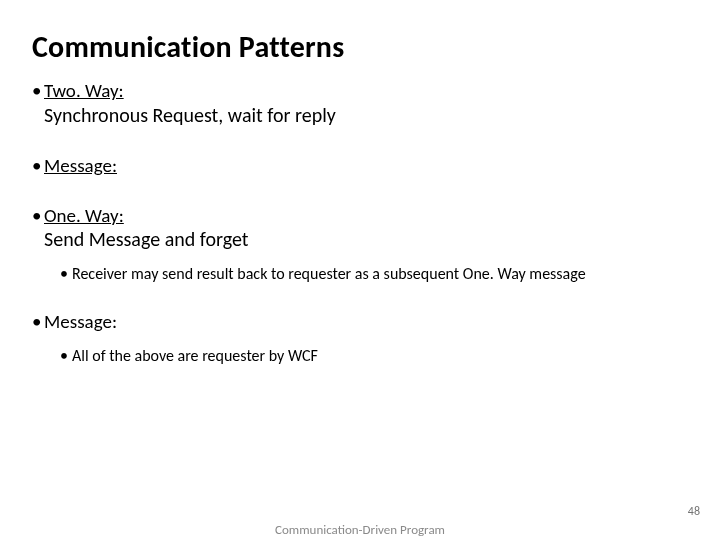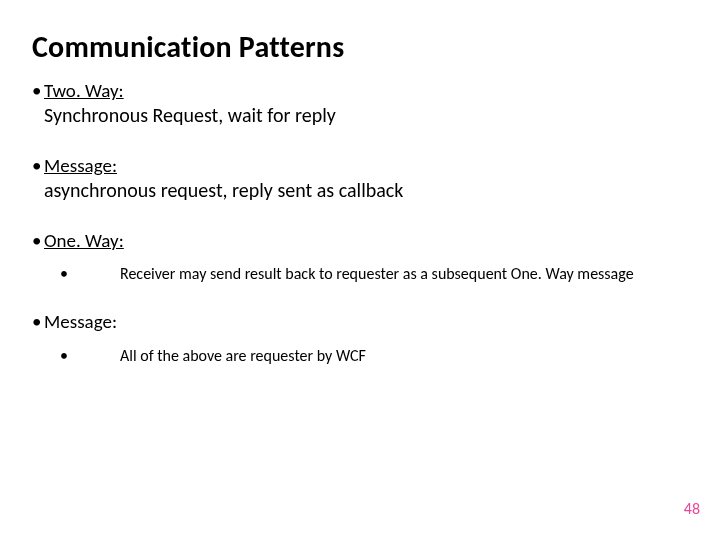--- a/index.html
+++ b/index.html
@@ -8,24 +8,24 @@
   .title { font-size: 30px; font-weight: 700; color: #000; font-family: Calibri, "Segoe UI", Arial, sans-serif; letter-spacing: 0.2px; }
   .body { margin-top: 14px; }
   .l1 { display: flex; align-items: flex-start; margin-top: 12px; font-size: 19px; line-height: 1.25; }
   .bullet1 { width: 12px; flex: 0 0 12px; text-align: left; }
   .l1-text { flex: 1; }
   .l1 .u { text-decoration: underline; }
   .l1-cont { margin-left: 12px; font-size: 20px; line-height: 1.25; }
   .sp { height: 14px; }
   .l2 { display: flex; align-items: flex-start; margin-left: 28px; margin-top: 12px; font-size: 16px; line-height: 1.25; }
   .bullet2 { width: 12px; flex: 0 0 12px; text-align: left; }
-  .l2-text { flex: 1; margin-left: 48px; }
+  .l2-text { flex: 1; }
   .footer { position: absolute; bottom: 18px; left: 0; width: 720px; }
   .footer-center { position: absolute; left: 0; width: 720px; text-align: center; color: #8a8a8a; font-size: 13px; line-height: 1.2; }
-  .footer-right { position: absolute; right: 20px; bottom: 4px; color: #ec4899; font-size: 16px; margin-left: 12px; }
+  .footer-right { position: absolute; right: 20px; bottom: 4px; color: #737373; font-size: 12px; margin-left: 12px; }
 </style>
 </head>
 <body>
 
 <div class="slide">
 
   <div class="title">Communication Patterns</div>
 
   <div class="body">
 
@@ -34,28 +34,28 @@
       <span class="l1-text"><span class="u">Two. Way:</span></span>
     </div>
     <div class="l1-cont">Synchronous Request, wait for reply</div>
 
     <div class="sp"></div>
 
     <div class="l1">
       <span class="bullet1">•</span>
       <span class="l1-text"><span class="u">Message:</span></span>
     </div>
-    <div class="l1-cont">asynchronous request, reply sent as callback</div>
 
     <div class="sp"></div>
 
     <div class="l1">
       <span class="bullet1">•</span>
       <span class="l1-text"><span class="u">One. Way:</span></span>
     </div>
+    <div class="l1-cont">Send Message and forget</div>
 
     <div class="l2">
       <span class="bullet2">•</span>
       <span class="l2-text">Receiver may send result back to requester as a subsequent One. Way message</span>
     </div>
 
     <div class="sp"></div>
 
     <div class="l1">
       <span class="bullet1">•</span>
@@ -64,19 +64,19 @@
 
     <div class="l2">
       <span class="bullet2">•</span>
       <span class="l2-text">All of the above are requester by WCF</span>
     </div>
 
   </div>
 
   <div class="footer">
     <div class="footer-center">
-      <br>
+      <span>Communication-Driven Program</span><br>
       <span>Structure</span>
     </div>
     <div class="footer-right">48</div>
   </div>
 
 </div>
 
 </body></html>

